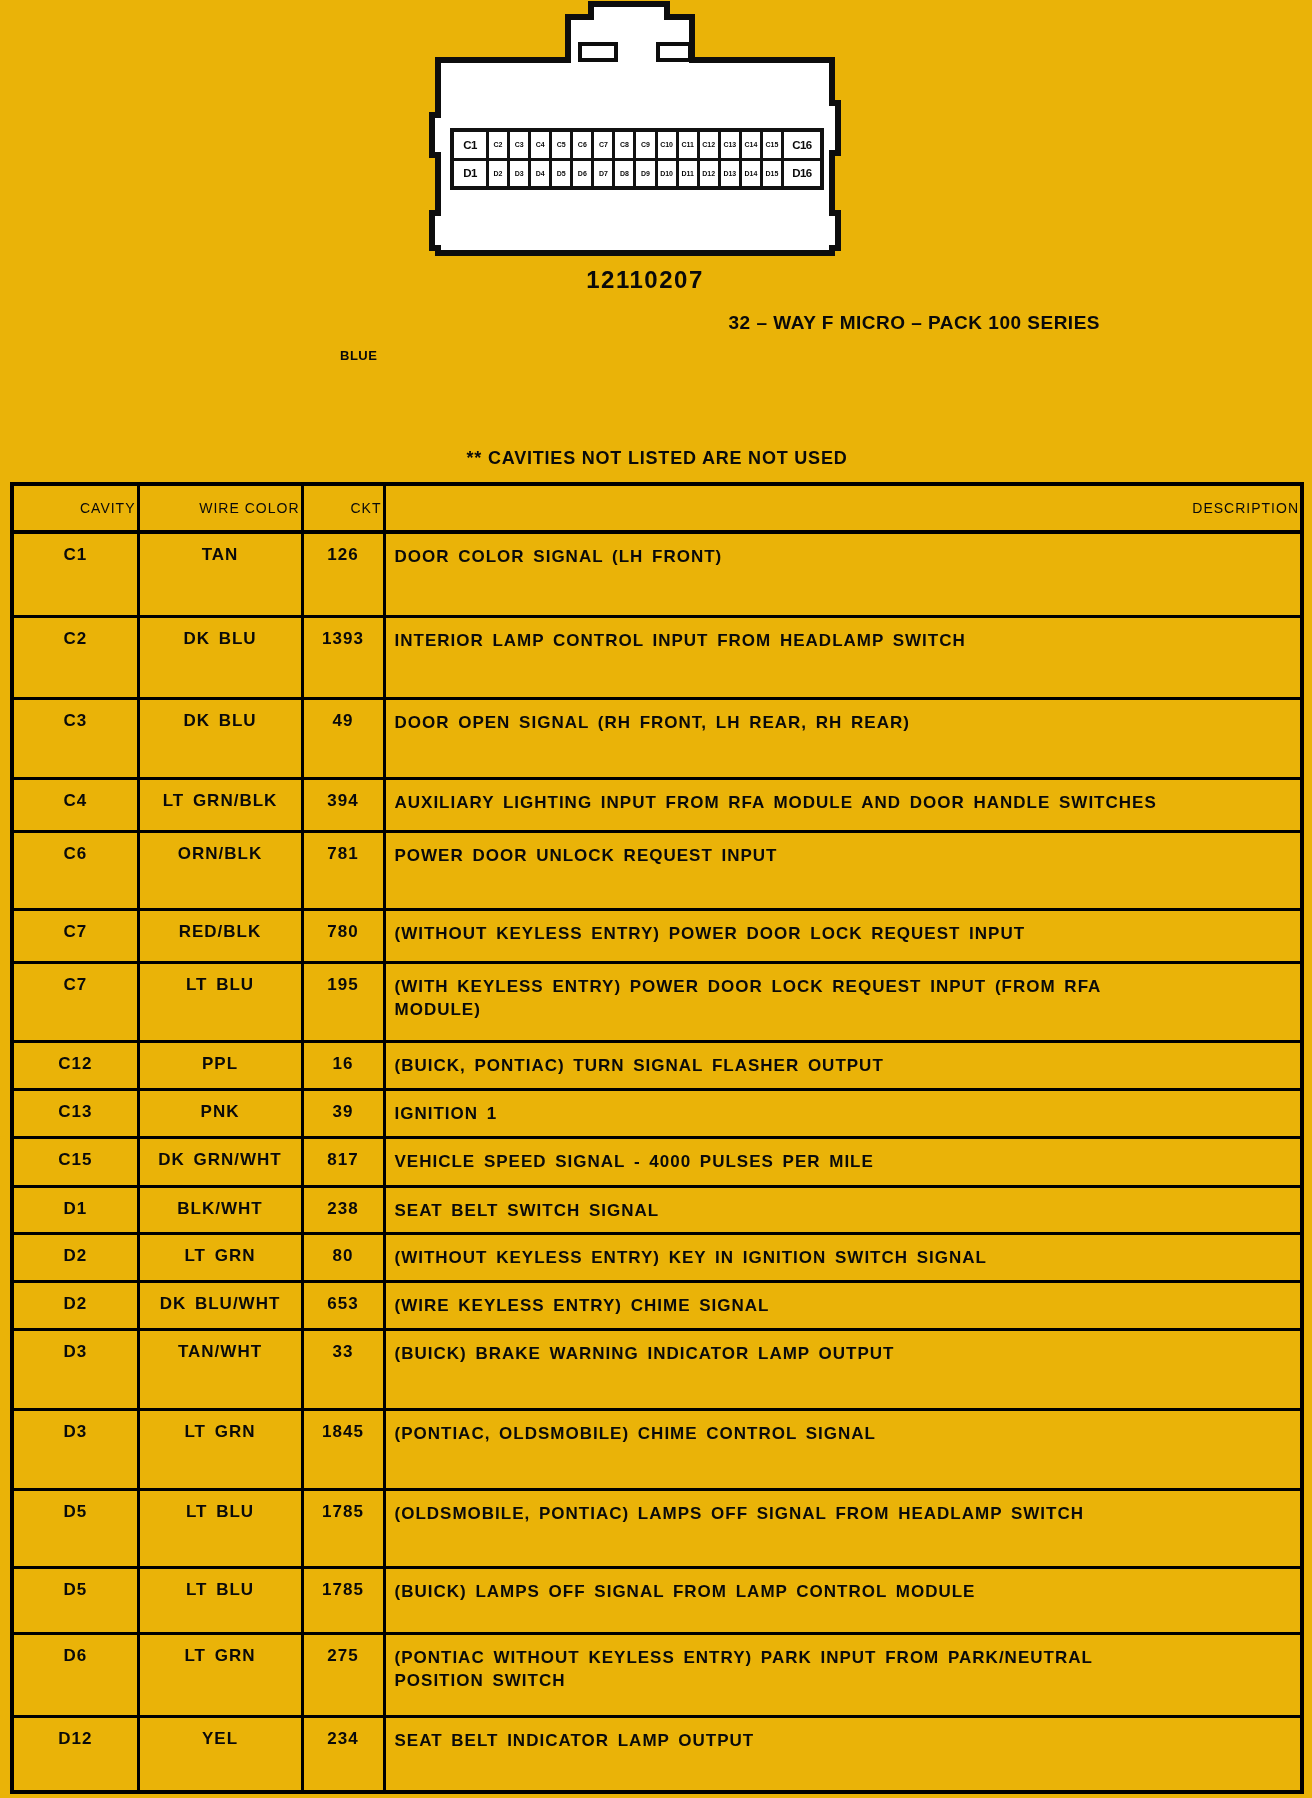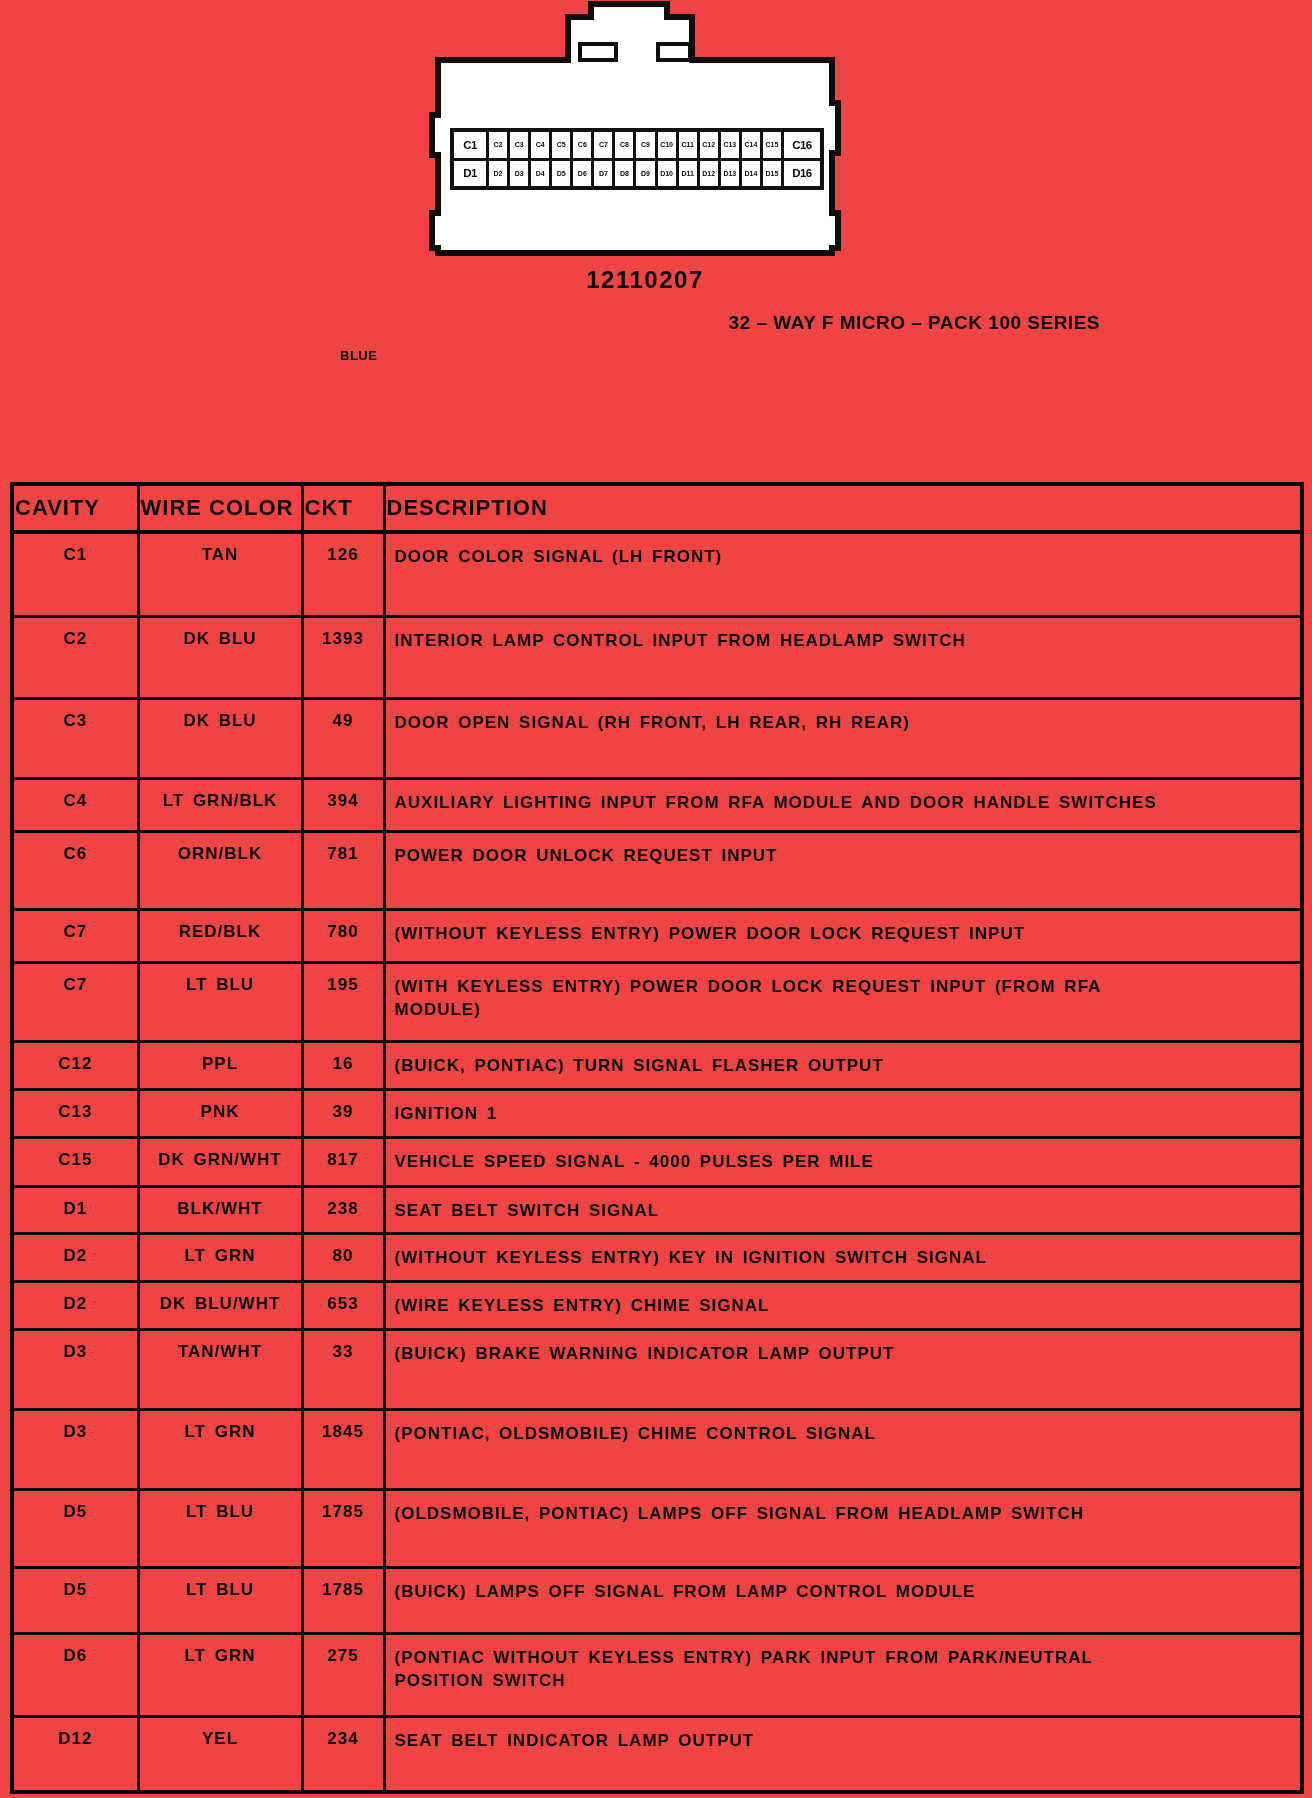--- a/index.html
+++ b/index.html
@@ -1,17 +1,17 @@
 <!DOCTYPE html>
 <html><head>
 <meta charset="utf-8">
 <style>
   html,body{margin:0;padding:0;background:#fff;}
   body{width:1312px;height:1798px;font-family:"Liberation Sans",sans-serif;color:#0a0a0a;}
-  .page{position:relative;width:1312px;height:1798px;background:#ef4444;overflow:hidden;}
+  .page{position:relative;width:1312px;height:1798px;background:#eab308;overflow:hidden;}
 
   
   .connector-svg{position:absolute;left:395px;top:0;}
   .pin-strip{
     position:absolute;left:450px;top:128px;width:374px;height:62px;
     background:#111;border:4px solid #111;box-sizing:border-box;
     display:grid;grid-template-columns:32px repeat(14,1fr) 36px;grid-template-rows:1fr 1fr;gap:3px;
   }
   .pin{background:#fff;display:flex;align-items:center;justify-content:center;
        font-weight:700;font-size:7px;overflow:hidden;color:#0a0a0a;}
@@ -25,21 +25,21 @@
     font-size:13px;font-weight:800;letter-spacing:0.5px;}
 
   .note{position:absolute;left:10px;top:448px;width:1294px;text-align:center;
     font-size:18px;font-weight:700;letter-spacing:0.8px;}
 
   
   table.pinout{position:absolute;left:10px;top:482px;width:1294px;
     border-collapse:collapse;table-layout:fixed;border:4px solid #000;}
   col.col-cavity{width:126px;} col.col-wire{width:164px;} col.col-ckt{width:82px;}
   th{border:3px solid #000;border-bottom-width:4px;height:42px;
-     font-size:22px;font-weight:700;letter-spacing:1px;text-align:left;vertical-align:middle;}
+     font-size:14px;font-weight:400;letter-spacing:1px;text-align:right;vertical-align:middle;}
   td{border:3px solid #000;vertical-align:top;font-size:17px;font-weight:700;
      letter-spacing:1px;word-spacing:3px;padding-top:11px;padding-bottom:4px;}
   td.c{text-align:center;}
   td.desc{text-align:left;padding-left:9px;padding-right:6px;white-space:pre-line;line-height:1.4;}
 </style>
 </head>
 <body>
 
 <div class="page">
 
@@ -83,20 +83,21 @@
       <div class="pin">D13</div>
       <div class="pin">D14</div>
       <div class="pin">D15</div>
       <div class="pin corner">D16</div>
     </div>
 
   <div class="part-number">12110207</div>
   <div class="series-title">32 – WAY F MICRO – PACK 100 SERIES</div>
   <div class="color-label">BLUE</div>
 
+  <div class="note">** CAVITIES NOT LISTED ARE NOT USED</div>
 
   <table class="pinout">
     <colgroup>
       <col class="col-cavity">
         <col class="col-wire">
         <col class="col-ckt">
         <col class="col-desc">
     </colgroup>
     <thead>
       <tr>

